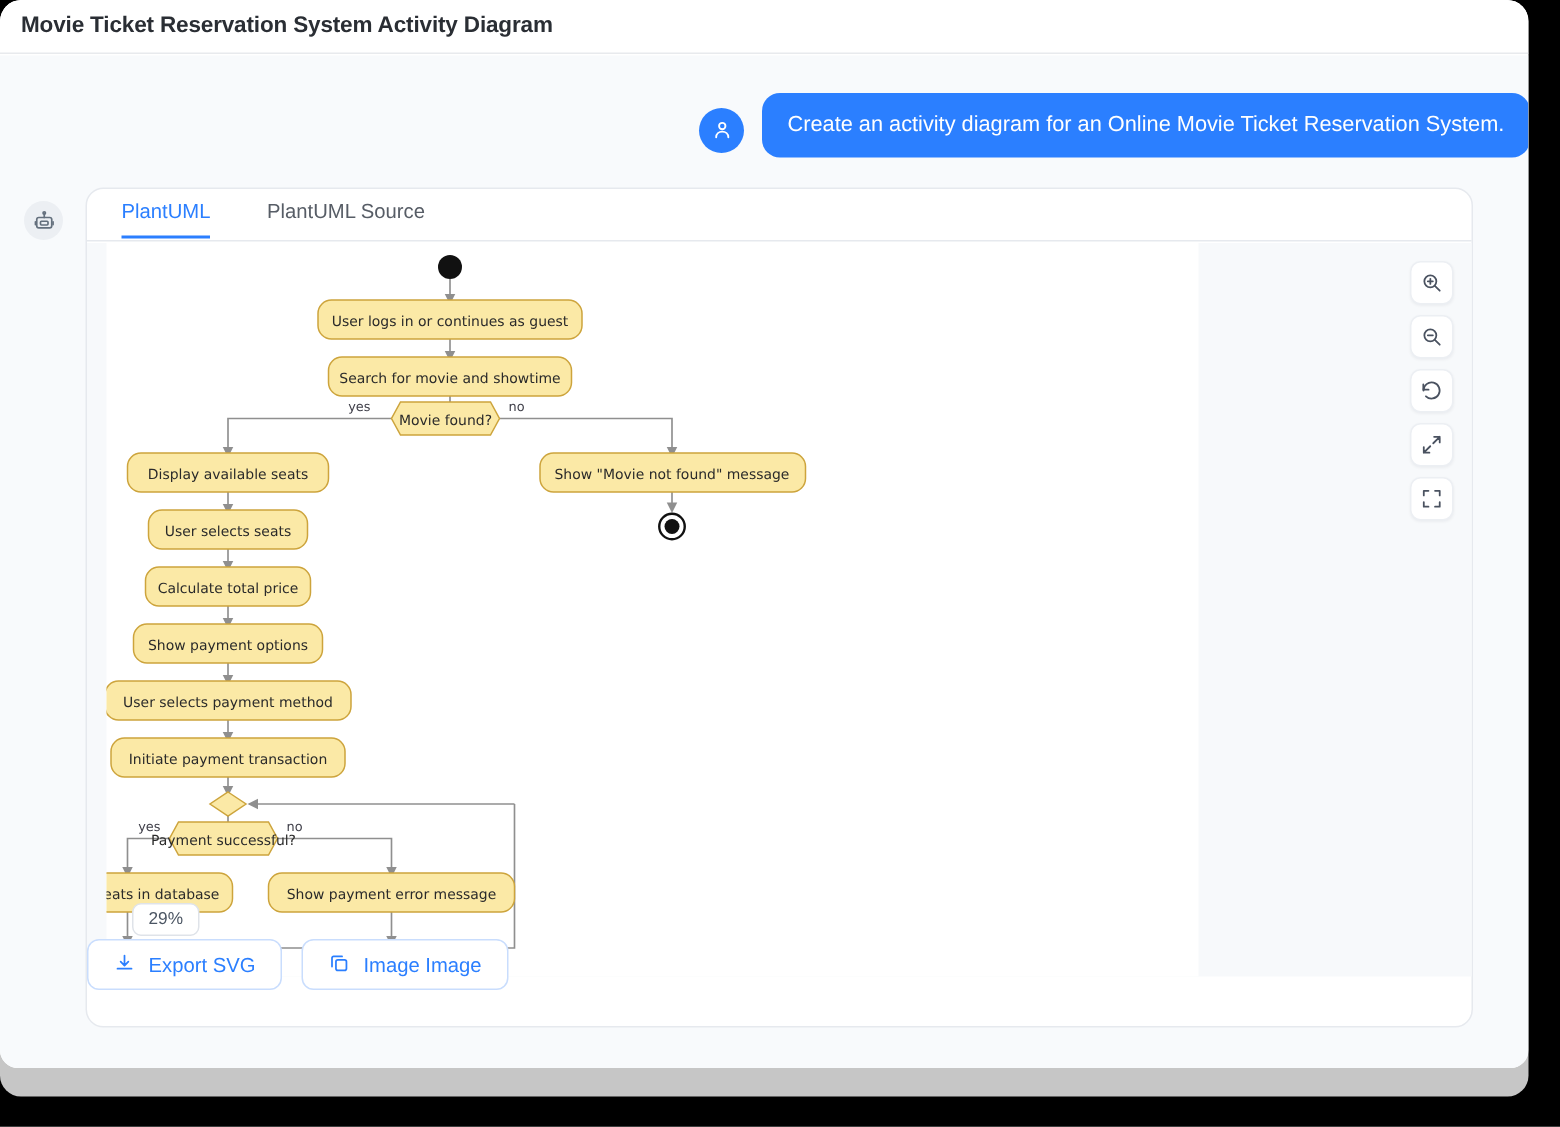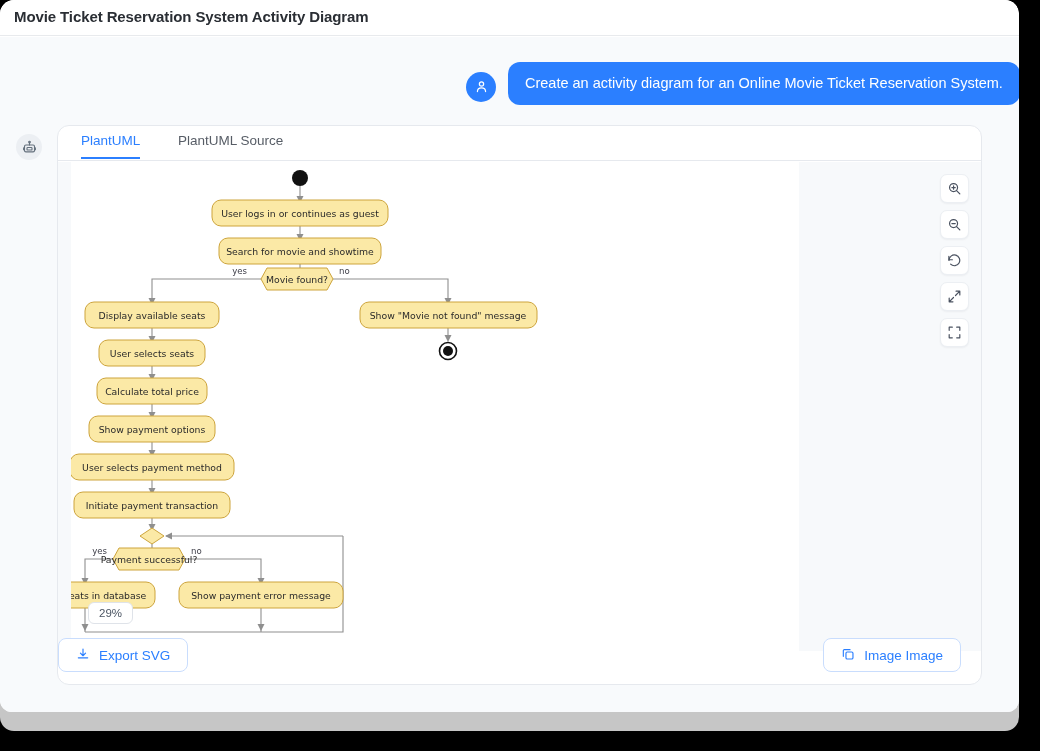--- a/index.html
+++ b/index.html
@@ -168,25 +168,25 @@
     border: 1px solid #eceff3;
     border-radius: 7px;
     display: flex; align-items: center; justify-content: center;
     cursor: pointer;
     box-shadow: 0 1px 2px rgba(16,24,40,.05);
   }
 
   
   #action-bar {
     position: absolute;
-    left: 0; bottom: 0;
+    left: 0; bottom: 12px;
     width: 925px; height: 58px;
     display: flex;
     align-items: center;
-    justify-content: space-between;
+    justify-content: flex-start;
     gap: 13px;
     padding-right: 22px;
   }
   .action-btn {
     display: flex; align-items: center; gap: 9px;
     height: 34px;
     padding: 0 17px;
     background: #ffffff;
     border: 1px solid #c9ddfd;
     border-radius: 8px;

